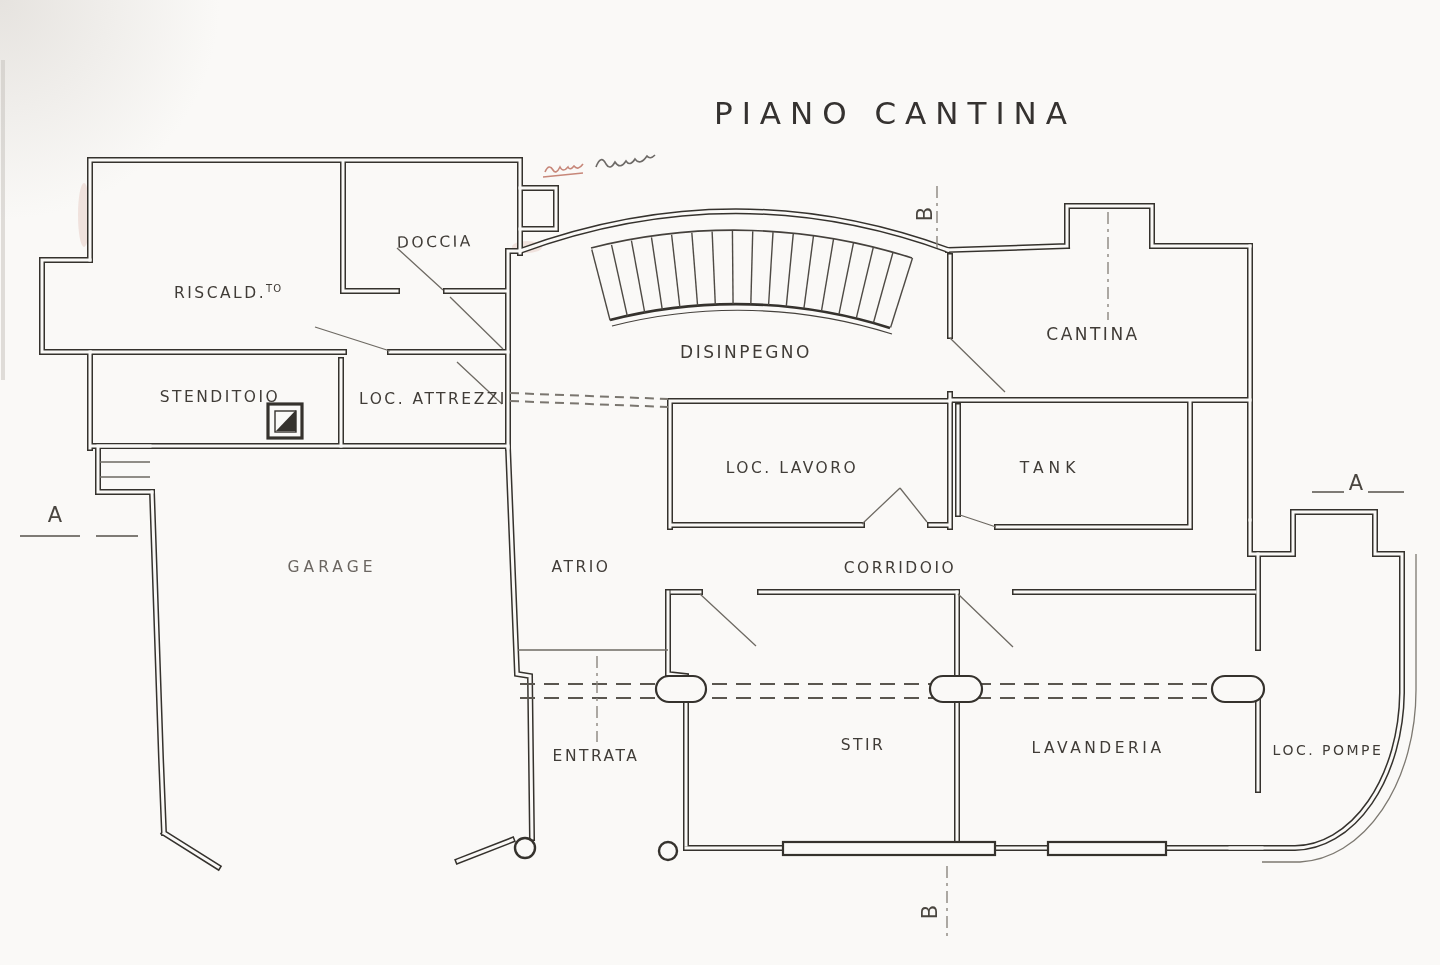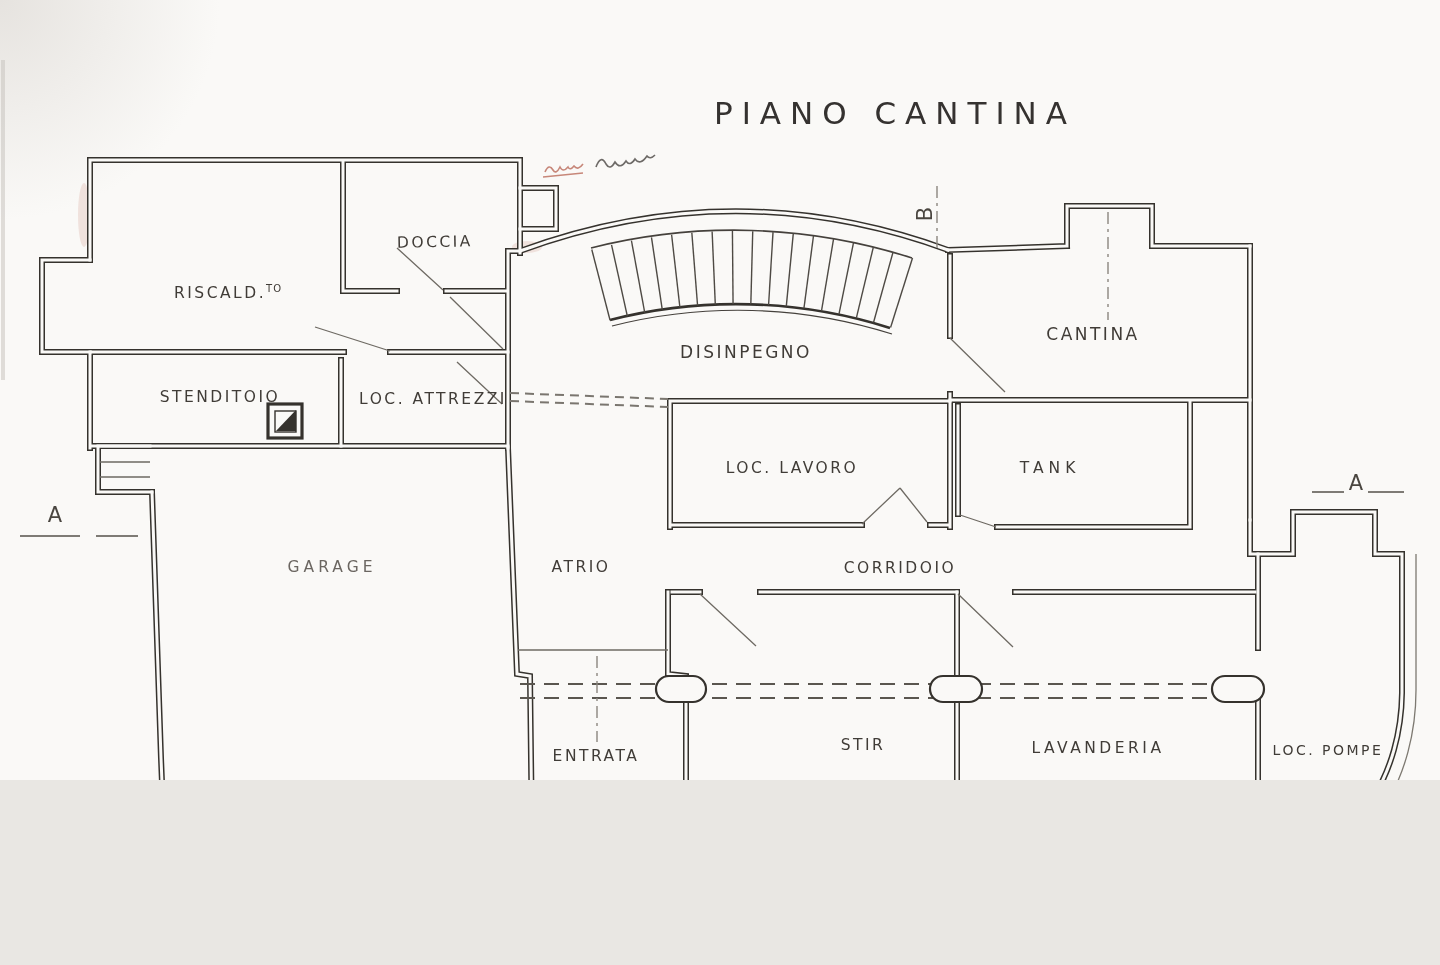--- a/index.html
+++ b/index.html
@@ -1,17 +1,17 @@
 <!DOCTYPE html>
 <html><head>
 <meta charset="utf-8">
 <style>
   html,body{margin:0;padding:0;background:#e9e7e3;}
   .sheet{
-    position:relative;width:1440px;height:780px;overflow:hidden;
+    position:relative;width:1440px;height:965px;overflow:hidden;
     background:#faf9f7;
     background-image:radial-gradient(circle at 0% 0%, #e6e3df 0px, rgba(250,249,247,0) 220px);
     font-family:"DejaVu Sans", sans-serif;
   }
   svg{display:block}
   .wall{stroke:#35322d;stroke-width:6;fill:none;stroke-linecap:square;stroke-linejoin:miter}
   .wall-core{stroke:#faf9f7;stroke-width:3;fill:none;stroke-linecap:square;stroke-linejoin:miter}
   .thin{stroke:#55514b;stroke-width:1.5;fill:none}
   .swing{stroke:#6e6a63;stroke-width:1.3;fill:none}
   .tread{stroke:#4e4a44;stroke-width:1.4}

